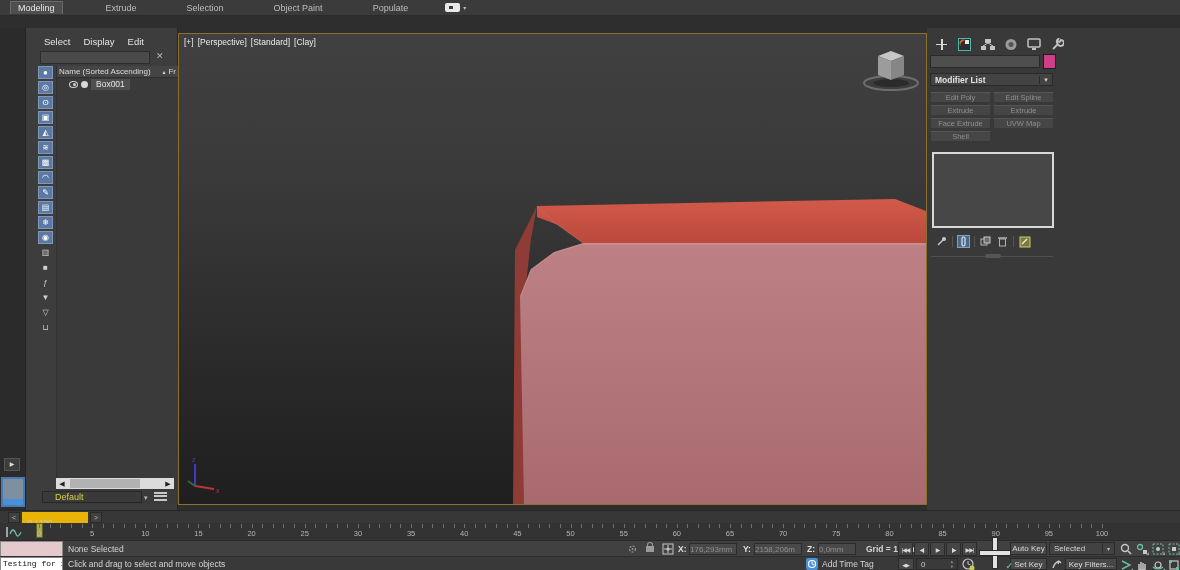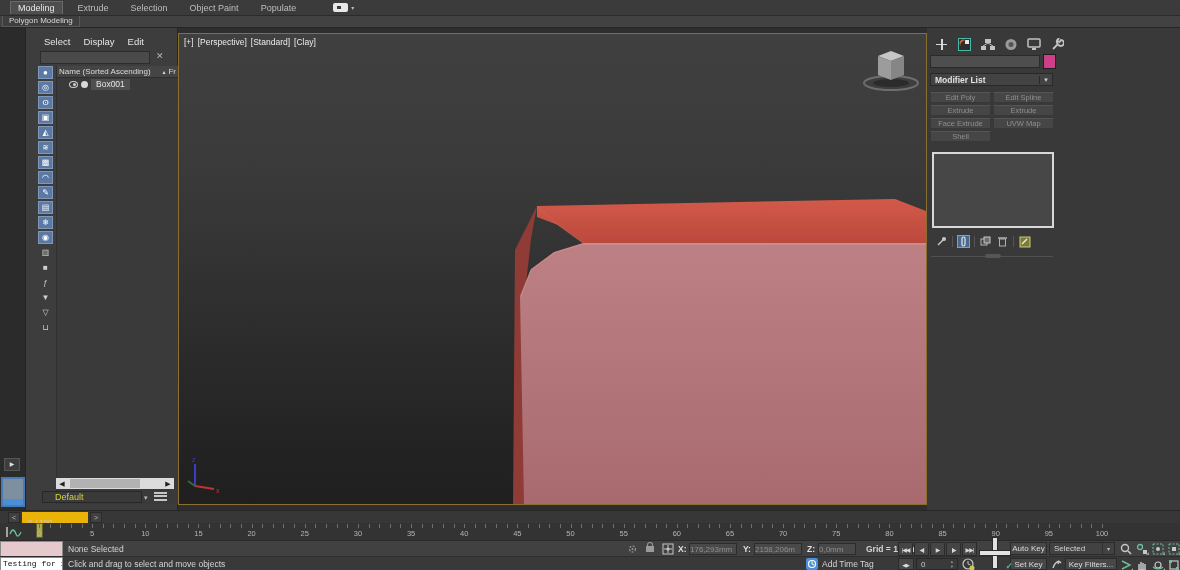--- a/index.html
+++ b/index.html
@@ -133,41 +133,38 @@
 
   .lockico{width:8px;height:6px;background:#9a9a9a;position:relative;margin-top:4px;}
   .lockico::before{content:"";position:absolute;left:1px;top:-4px;width:4px;height:4px;border:1.5px solid #9a9a9a;border-bottom:none;border-radius:3px 3px 0 0;}
 </style>
 </head>
 <body>
 
 <div id="app">
 
   <div class="abs ribbon1">
-    <div style="display:flex;gap:8px;align-items:center;">
+    <div style="display:flex;gap:36px;align-items:center;">
 
         <div class="rtab active">Modeling</div>
 
         <div class="rtab">Extrude</div>
 
         <div class="rtab">Selection</div>
 
         <div class="rtab">Object Paint</div>
 
         <div class="rtab">Populate</div>
       </div>
     <div style="display:flex;align-items:center;gap:3px;margin-left:8px;">
       <div class="ribbon-toggle"></div>
       <span style="font-size:6px;color:#bbb;">▾</span>
     </div>
   </div>
 
-  <div class="abs ribbon2">
-    <div class="panel-label">Polygon Modeling</div>
-  </div>
 
   <div class="abs left-strip"></div>
   <div class="abs expand-btn">▶</div>
   <div class="abs blue-tab"></div>
 
   <div class="abs explorer">
     <div class="exp-menu">
 
         <span>Select</span>
 

